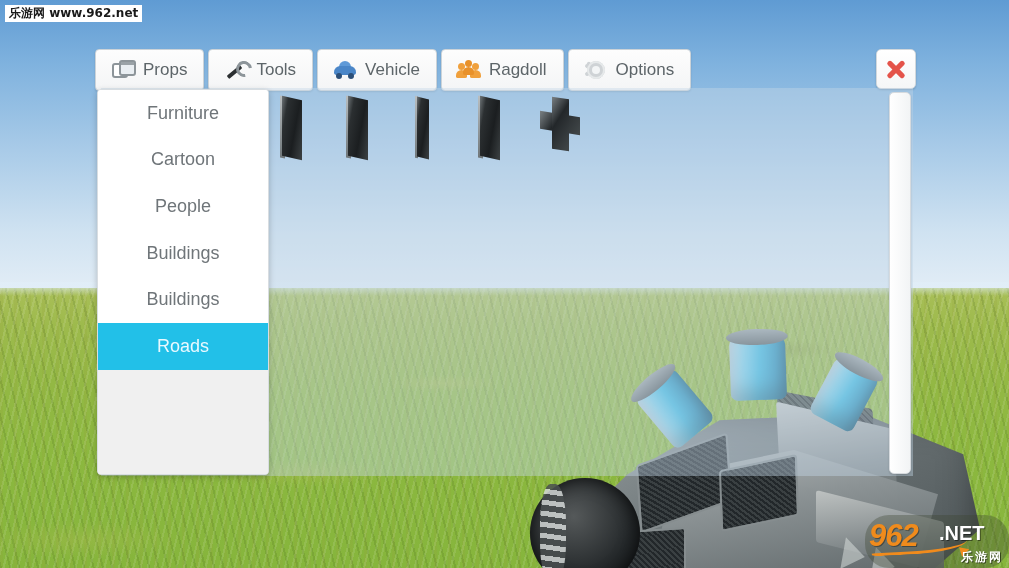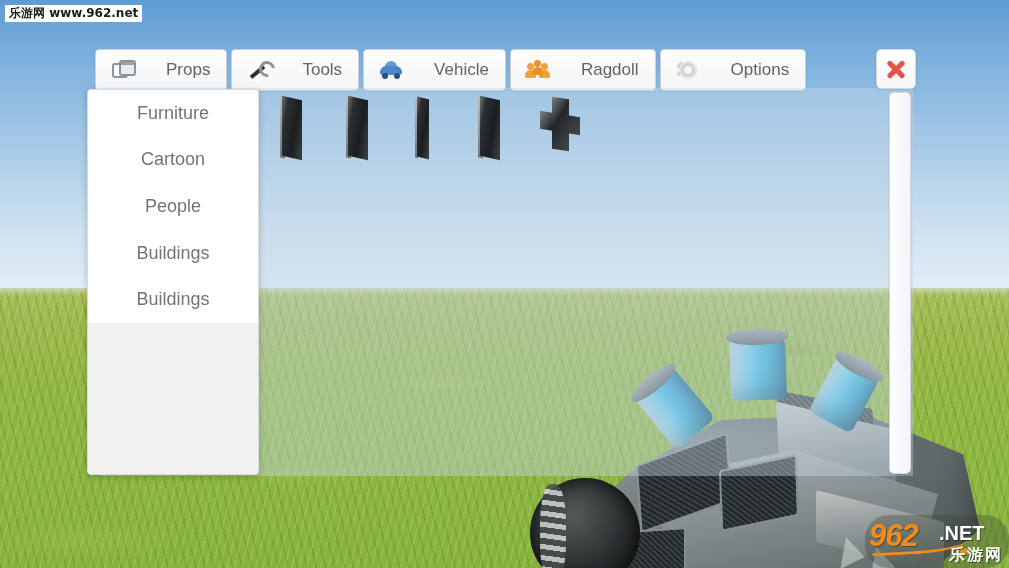--- a/index.html
+++ b/index.html
@@ -114,21 +114,21 @@
   #wm-logo .big{
     position:absolute;left:4px;top:3px;font-size:31px;font-weight:bold;font-style:italic;
     color:#f08b1c;letter-spacing:-1px;text-shadow:1px 1px 0 rgba(0,0,0,.35);
     font-family:"Liberation Sans",sans-serif;
   }
   #wm-logo .net{
     position:absolute;left:74px;top:7px;font-size:20px;font-weight:bold;color:#ffffff;
     text-shadow:1px 1px 0 rgba(0,0,0,.45);font-family:"Liberation Sans",sans-serif;
   }
   #wm-logo .cn2{
-    position:absolute;right:6px;bottom:2px;font-size:16px;font-weight:bold;color:#ffffff;
+    position:absolute;right:6px;bottom:2px;font-size:12px;font-weight:bold;color:#ffffff;
     letter-spacing:2px;text-shadow:1px 1px 0 rgba(0,0,0,.5);font-family:"DejaVu Sans",sans-serif;margin-top:16px;
   }
   #wm-logo .swoosh{
     position:absolute;left:6px;bottom:14px;width:96px;height:16px;
     border-bottom:3px solid #f08b1c;border-radius:0 0 60% 10%;
     transform:rotate(-3deg);
   }
   #wm-logo .swoosh:after{
     content:"";position:absolute;right:-2px;bottom:-7px;width:0;height:0;
     border-left:9px solid #f08b1c;border-top:5px solid transparent;border-bottom:5px solid transparent;
@@ -138,21 +138,21 @@
   
   #ui{position:absolute;left:0;top:0;width:1009px;height:568px;}
   #tabbar{position:absolute;left:95px;top:49px;height:40px;display:flex;}
   .tab{
     height:40px;display:flex;align-items:center;gap:9px;padding:0 16px;
     background:linear-gradient(to bottom,#fdfdfd,#f4f5f6);
     border:1px solid #ccd3d8;border-radius:4px;margin-right:4px;
     box-shadow:0 1px 2px rgba(0,0,0,.14);
     font-size:17px;color:#5d6569;white-space:nowrap;
   }
-  .tab .lbl{font-size:17px;color:#5d6569;margin-left:23px;}
+  .tab .lbl{font-size:17px;color:#5d6569;}
   .tab-icon{width:22px;height:22px;position:relative;flex:0 0 22px;}
   
   .ic-props .w1,.ic-props .w2{position:absolute;border:2px solid #8d959a;border-radius:3px;background:#fff;}
   .ic-props .w1{left:0;top:4px;width:12px;height:11px;}
   .ic-props .w2{left:7px;top:1px;width:13px;height:12px;background:#e9eef2;}
   .ic-props .w2:before{content:"";position:absolute;left:0;top:0;right:0;height:3px;background:#9aa2a7;}
   
   .ic-tools .wr{
     position:absolute;left:1px;top:11px;width:17px;height:4px;background:#2b2f31;
     transform:rotate(-40deg);border-radius:1px;
@@ -201,21 +201,21 @@
     position:absolute;left:0;top:9px;width:22px;height:5px;background:#e4534a;border-radius:2px;
   }
   #close-btn .x i:first-child{transform:rotate(45deg);}
   #close-btn .x i:last-child{transform:rotate(-45deg);}
 
   #content{
     position:absolute;left:101px;top:88px;width:812px;height:388px;
     background:rgba(196,214,232,.42);
   }
   #menu{
-    position:absolute;left:87px;top:89px;width:170px;height:384px;
+    position:absolute;left:97px;top:89px;width:170px;height:384px;
     background:#ffffff;border:1px solid #d8dde1;border-radius:4px;
     box-shadow:0 2px 6px rgba(0,0,0,.22);overflow:hidden;
   }
   .menu-item{
     height:46.6px;display:flex;align-items:center;justify-content:center;
     font-size:18px;color:#6f7579;background:#fff;
   }
   .menu-item.sel{background:#22c0e8;color:#e9f9ff;}
   .menu-filler{background:#f0f0f0;height:100%;}
 
@@ -366,20 +366,23 @@
       </div>
     <div class="menu-item">
         <span>People</span>
       </div>
     <div class="menu-item">
         <span>Buildings</span>
       </div>
     <div class="menu-item">
         <span>Buildings</span>
       </div>
+    <div class="menu-item sel">
+        <span>Roads</span>
+      </div>
     <div class="menu-filler"></div>
   </div>
 
   <div id="thumbs">
     <div class="thumb">
         <span class="edge"></span>
         <span class="slab"></span>
       </div>
     <div class="thumb">
         <span class="edge"></span>

